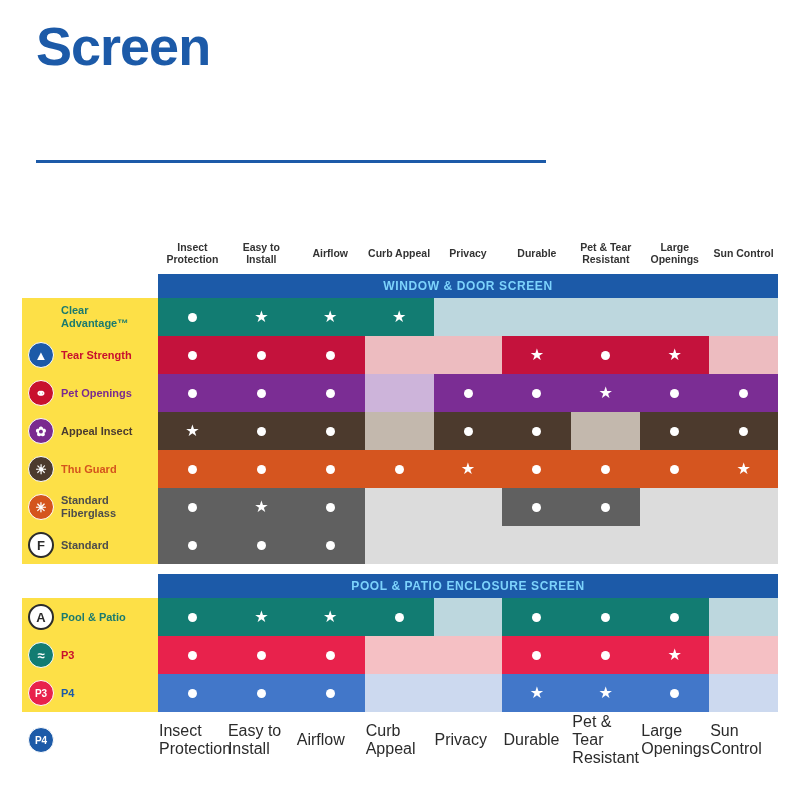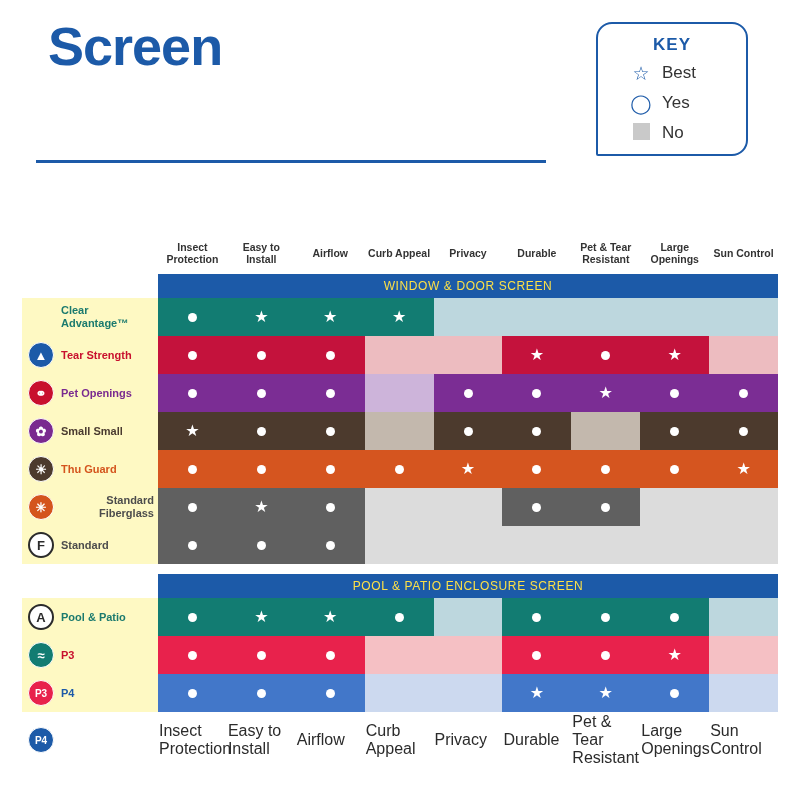--- a/index.html
+++ b/index.html
@@ -21,21 +21,20 @@
     position: absolute;
     left: 0; top: 0;
     width: 800px;
     height: 180px;
   }
   #title-block {
     position: absolute;
     left: 36px;
     top: 18px;
     width: 530px;
-    margin-left: 12px;
   }
   .title-line {
     font-size: 54px;
     font-weight: bold;
     color: #1c5aa8;
     letter-spacing: -1px;
     line-height: 1.05;
     white-space: nowrap;
   }
   #title-rule {
@@ -113,29 +112,29 @@
     color: #333;
     text-align: center;
     height: 42px;
     vertical-align: middle;
     line-height: 1.15;
     padding: 0 2px;
     background: #ffffff;
   }
   td.section {
     background: #1c5aa8;
-    color: #fde047;
+    color: #7dd3fc;
     font-size: 12px;
-    font-weight: normal;
+    font-weight: bold;
     letter-spacing: 0.6px;
     text-align: center;
     height: 22px;
   }
   td.rowlabel {
-    background: #fef9c3;
+    background: #fde047;
     height: 36px;
     padding: 0 4px 0 6px;
     vertical-align: middle;
   }
   .labelwrap {
     display: flex;
     align-items: center;
     gap: 7px;
   }
   .badge {
@@ -181,35 +180,20 @@
 </style>
 </head>
 <body>
 
 <div id="header">
   <div id="title-block">
     <div class="title-line">Screen</div>
   </div>
   <div id="title-rule"></div>
 
-  <div id="key-box">
-    <div id="key-title">KEY</div>
-    <div class="key-row">
-      <span class="key-glyph">☆</span>
-      <span class="key-label">Best</span>
-    </div>
-    <div class="key-row">
-      <span class="key-glyph">◯</span>
-      <span class="key-label">Yes</span>
-    </div>
-    <div class="key-row">
-      <span class="key-glyph"><span class="key-square"></span></span>
-      <span class="key-label">No</span>
-    </div>
-  </div>
 </div>
 
 <div id="table">
   <table id="matrix">
     <colgroup>
       <col class="labelcol">
       <col class="datacol">
         <col class="datacol">
         <col class="datacol">
       <col class="datacol">
@@ -284,21 +268,21 @@
           <td class="cell" style="background: rgb(123, 45, 148);"><span class="mark-dot"></span></td>
           <td class="cell" style="background: rgb(123, 45, 148);"><span class="mark-dot"></span></td>
           <td class="cell" style="background: rgb(123, 45, 148);"><span class="mark-star">★</span></td>
           <td class="cell" style="background: rgb(123, 45, 148);"><span class="mark-dot"></span></td>
           <td class="cell" style="background: rgb(123, 45, 148);"><span class="mark-dot"></span></td>
         </tr>
         <tr>
           <td class="rowlabel">
             <div class="labelwrap">
               <span class="badge" style="background: rgb(122, 42, 143);">✿</span>
-              <span class="rowname" style="color: rgb(74, 59, 48);">Small Small</span>
+              <span class="rowname" style="color: rgb(74, 59, 48);">Appeal Insect</span>
             </div>
           </td>
           <td class="cell" style="background: rgb(76, 58, 45);"><span class="mark-star">★</span></td>
           <td class="cell" style="background: rgb(76, 58, 45);"><span class="mark-dot"></span></td>
           <td class="cell" style="background: rgb(76, 58, 45);"><span class="mark-dot"></span></td>
           <td class="cell" style="background: rgb(195, 184, 173);"></td>
           <td class="cell" style="background: rgb(76, 58, 45);"><span class="mark-dot"></span></td>
           <td class="cell" style="background: rgb(76, 58, 45);"><span class="mark-dot"></span></td>
           <td class="cell" style="background: rgb(195, 184, 173);"></td>
           <td class="cell" style="background: rgb(76, 58, 45);"><span class="mark-dot"></span></td>
@@ -318,21 +302,21 @@
           <td class="cell" style="background: rgb(213, 85, 31);"><span class="mark-star">★</span></td>
           <td class="cell" style="background: rgb(213, 85, 31);"><span class="mark-dot"></span></td>
           <td class="cell" style="background: rgb(213, 85, 31);"><span class="mark-dot"></span></td>
           <td class="cell" style="background: rgb(213, 85, 31);"><span class="mark-dot"></span></td>
           <td class="cell" style="background: rgb(213, 85, 31);"><span class="mark-star">★</span></td>
         </tr>
         <tr>
           <td class="rowlabel">
             <div class="labelwrap">
               <span class="badge" style="background: rgb(212, 84, 29);">✳</span>
-              <span class="rowname" style="color: rgb(76, 76, 76); text-align: right;">Standard Fiberglass</span>
+              <span class="rowname" style="color: rgb(76, 76, 76);">Standard Fiberglass</span>
             </div>
           </td>
           <td class="cell" style="background: rgb(96, 96, 96);"><span class="mark-dot"></span></td>
           <td class="cell" style="background: rgb(96, 96, 96);"><span class="mark-star">★</span></td>
           <td class="cell" style="background: rgb(96, 96, 96);"><span class="mark-dot"></span></td>
           <td class="cell" style="background: rgb(220, 220, 220);"></td>
           <td class="cell" style="background: rgb(220, 220, 220);"></td>
           <td class="cell" style="background: rgb(96, 96, 96);"><span class="mark-dot"></span></td>
           <td class="cell" style="background: rgb(96, 96, 96);"><span class="mark-dot"></span></td>
           <td class="cell" style="background: rgb(220, 220, 220);"></td>

